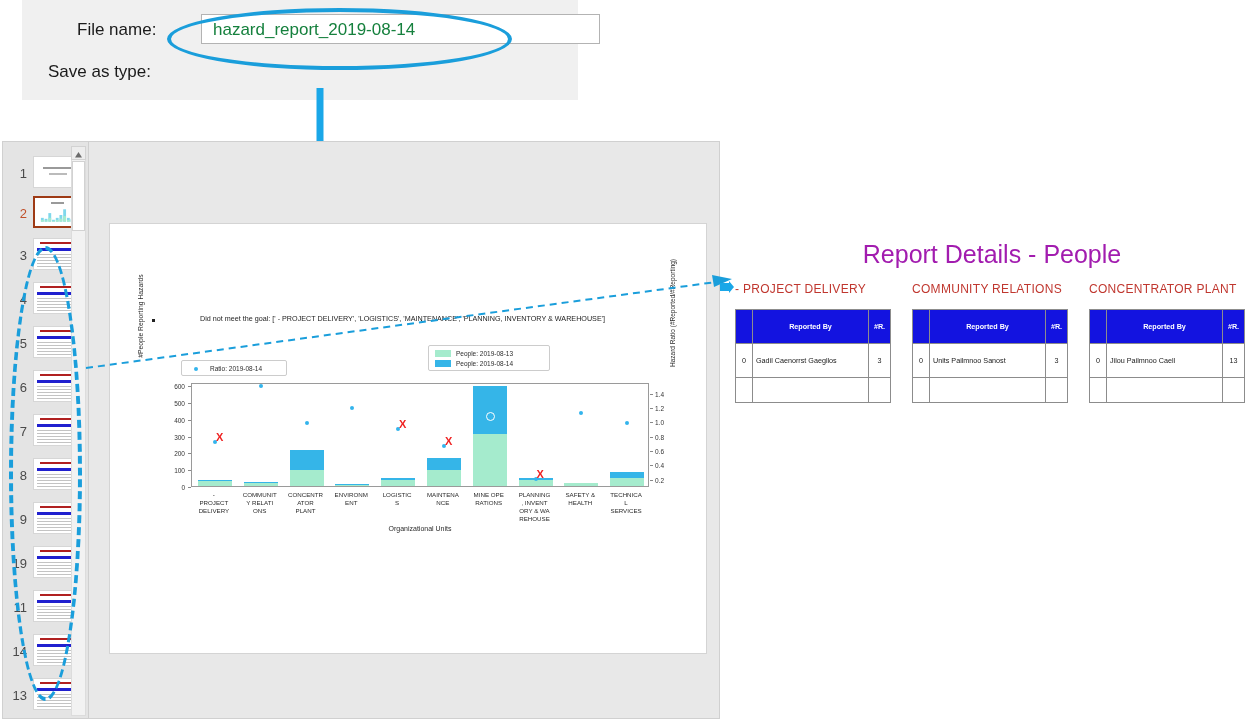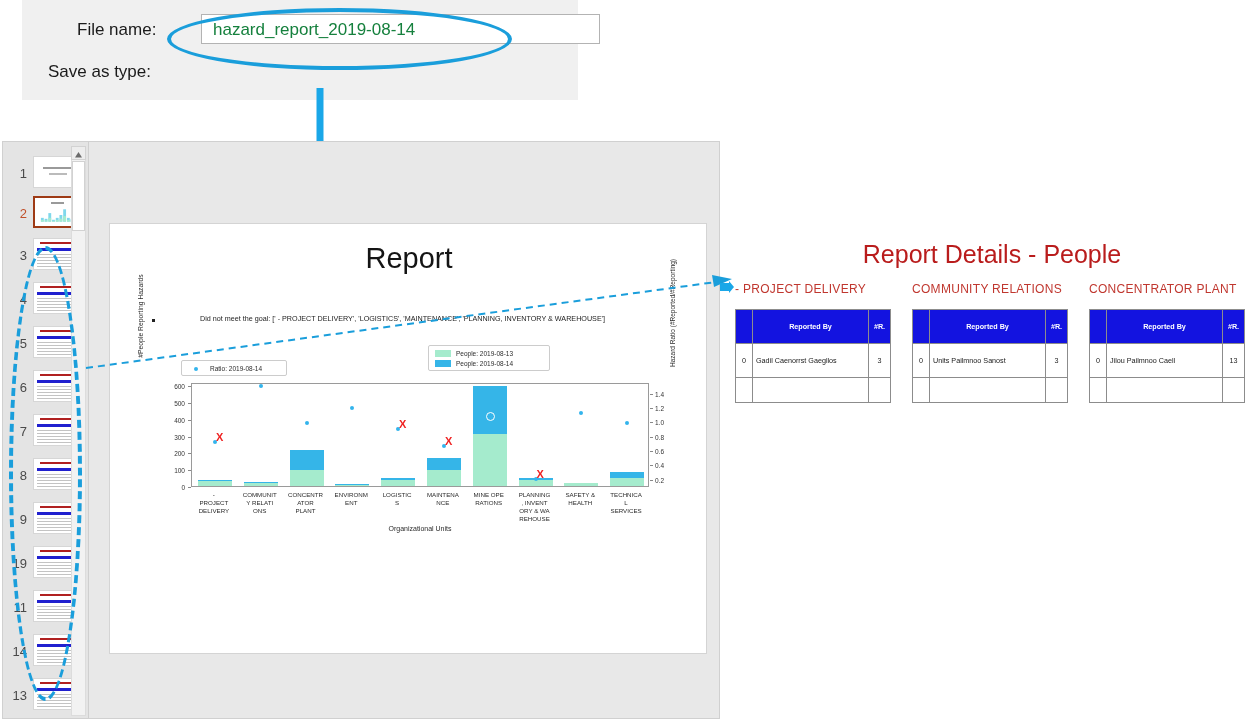--- a/index.html
+++ b/index.html
@@ -154,21 +154,21 @@
   .leg-text { position: absolute; font-size: 6.5px; color: #2b2b2b; white-space: nowrap; }
   .leg-swatch-dot {
     position: absolute; width: 4px; height: 4px; border-radius: 50%; background: #33b4ec;
   }
   .leg-swatch-bar { position: absolute; width: 16px; height: 7px; }
 
   
   #details-panel { position: absolute; left: 725px; top: 232px; width: 534px; height: 135px; }
   #details-title {
     position: absolute; left: 0; top: 8px; width: 534px; text-align: center;
-    font-size: 25px; color: #b91c1c;
+    font-size: 25px; color: #a21caf;
   }
   .unit-heading {
     position: absolute; top: 50px; font-size: 12px; font-weight: normal;
     color: #c0372f; letter-spacing: 0.3px; white-space: nowrap;
   }
   .mini-table {
     position: absolute; top: 77px; width: 156px;
     border-collapse: collapse; table-layout: fixed;
   }
   .mini-table th, .mini-table td {
@@ -391,21 +391,20 @@
       </div>
     <div id="thumb-scrollbar"></div>
     <div id="thumb-scroll-up">
       <svg viewBox="0 0 13 12" width="13" height="12">
           <polygon points="6.5,3 10,8.5 3,8.5" fill="#6b6b6b"></polygon>
         </svg>
     </div>
     <div id="thumb-scroll-thumb"></div>
 
     <div id="slide-canvas">
-      <div id="slide-title">Report</div>
 
       <div id="bullet-row">
         <div id="bullet-dot"></div>
         <div id="bullet-text">Did not meet the goal: [' - PROJECT DELIVERY', 'LOGISTICS', 'MAINTENANCE', 'PLANNING, INVENTORY &amp; WAREHOUSE']</div>
       </div>
 
       <div id="chart-figure">
         <div id="ylabel-left">#People Reporting Hazards</div>
         <div id="ylabel-right">Hazard Ratio (#Reported/#Reporting)</div>
         <div id="xlabel">Organizational Units</div>

